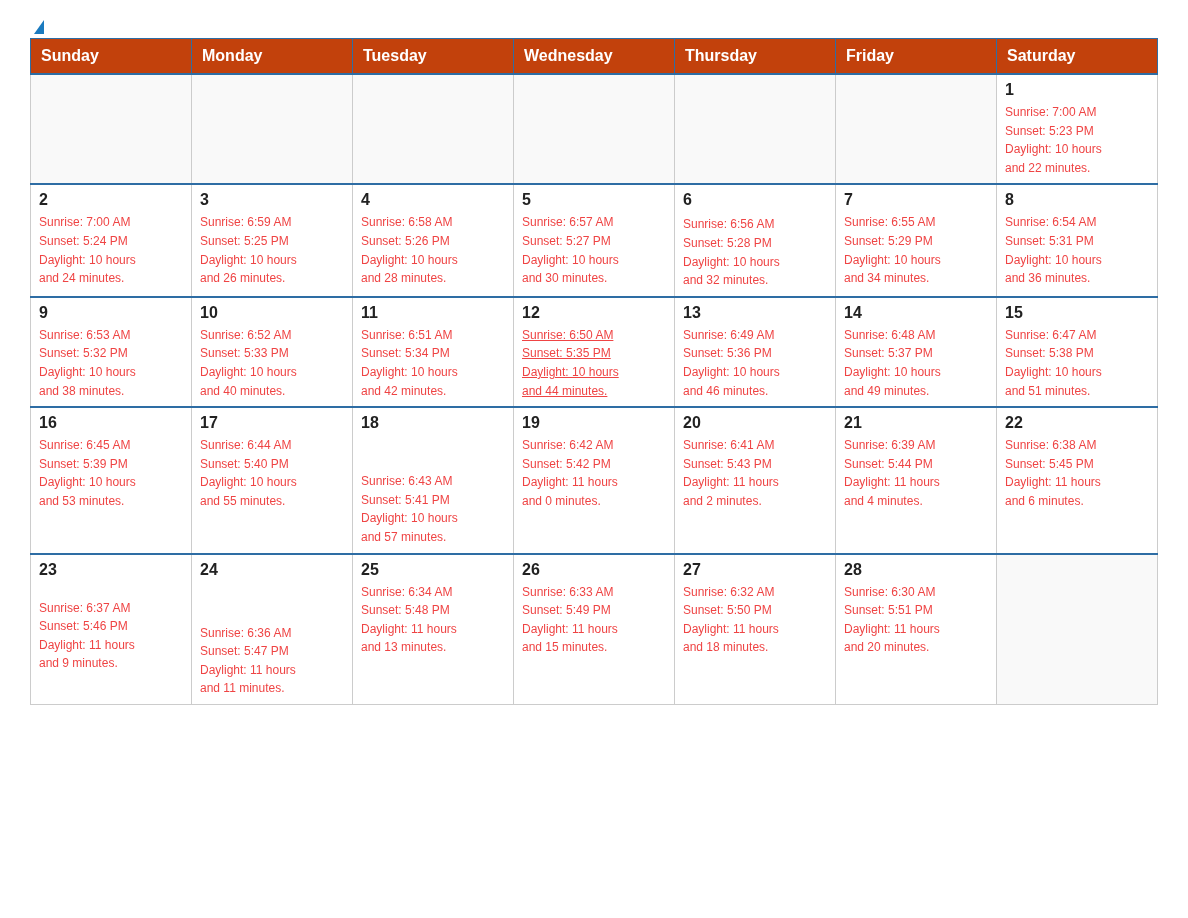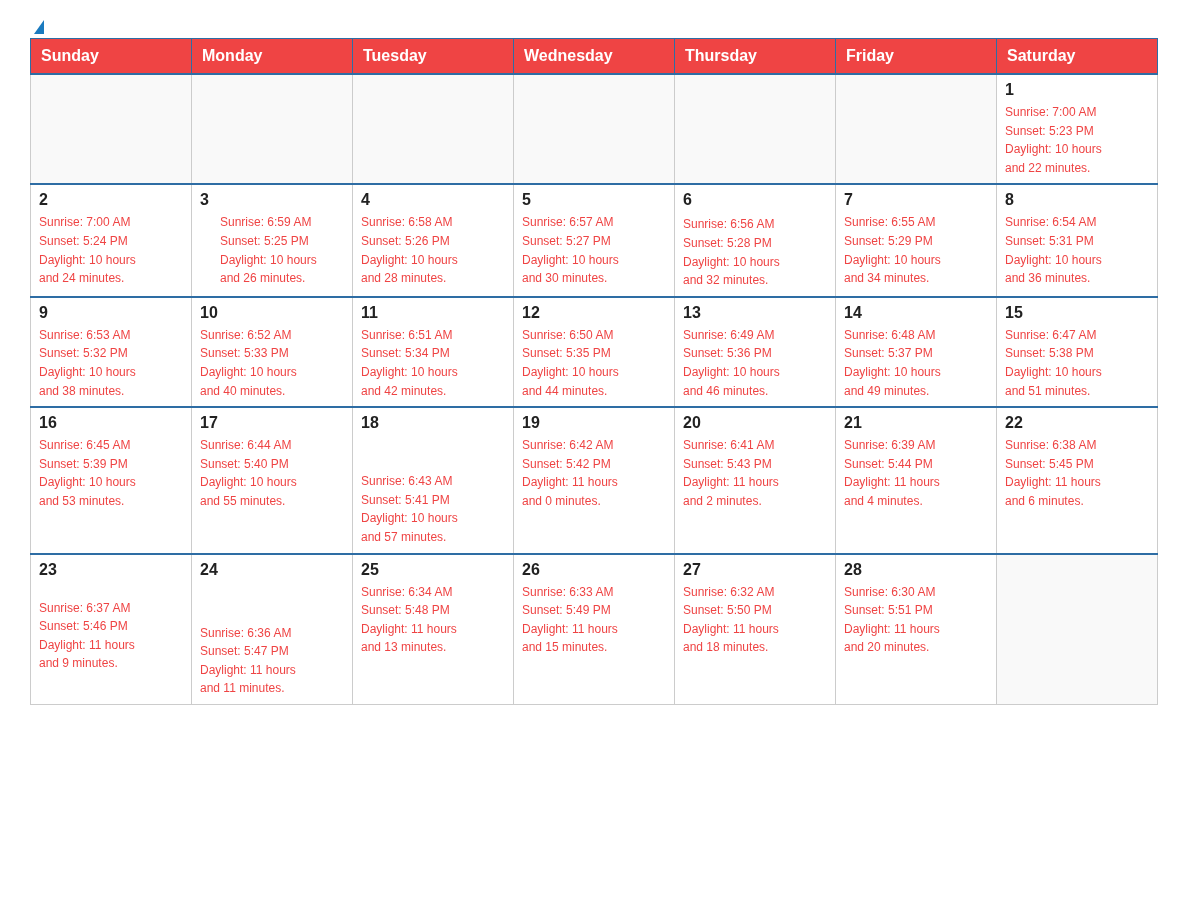--- a/index.html
+++ b/index.html
@@ -54,21 +54,21 @@
       font-size: 22px;
       color: #444;
       margin-top: 4px;
     }
     table {
       width: 100%;
       border-collapse: collapse;
       table-layout: fixed;
     }
     th {
-      background-color: #ef4444;
+      background-color: #c2410c;
       color: #fff;
       font-size: 16px;
       font-weight: bold;
       padding: 8px 10px;
       text-align: left;
       border: 1px solid #2e6da4;
     }
     td {
       vertical-align: top;
       padding: 6px 8px;
@@ -147,21 +147,21 @@
       <tr>
         <td>
           <span class="day-num">2</span>
           <div class="day-info" style="white-space: pre-line;">Sunrise: 7:00 AM
 Sunset: 5:24 PM
 Daylight: 10 hours
 and 24 minutes.</div>
         </td>
         <td>
           <span class="day-num">3</span>
-          <div class="day-info" style="white-space: pre-line; margin-left: 20px;">Sunrise: 6:59 AM
+          <div class="day-info" style="white-space: pre-line;">Sunrise: 6:59 AM
 Sunset: 5:25 PM
 Daylight: 10 hours
 and 26 minutes.</div>
         </td>
         <td>
           <span class="day-num">4</span>
           <div class="day-info" style="white-space: pre-line;">Sunrise: 6:58 AM
 Sunset: 5:26 PM
 Daylight: 10 hours
 and 28 minutes.</div>
@@ -212,21 +212,21 @@
         </td>
         <td>
           <span class="day-num">11</span>
           <div class="day-info" style="white-space: pre-line;">Sunrise: 6:51 AM
 Sunset: 5:34 PM
 Daylight: 10 hours
 and 42 minutes.</div>
         </td>
         <td>
           <span class="day-num">12</span>
-          <div class="day-info" style="white-space: pre-line;">Sunrise: 6:50 AM
+          <div class="day-info" style="white-space: pre-line; text-decoration: underline;">Sunrise: 6:50 AM
 Sunset: 5:35 PM
 Daylight: 10 hours
 and 44 minutes.</div>
         </td>
         <td>
           <span class="day-num">13</span>
           <div class="day-info" style="white-space: pre-line;">Sunrise: 6:49 AM
 Sunset: 5:36 PM
 Daylight: 10 hours
 and 46 minutes.</div>

